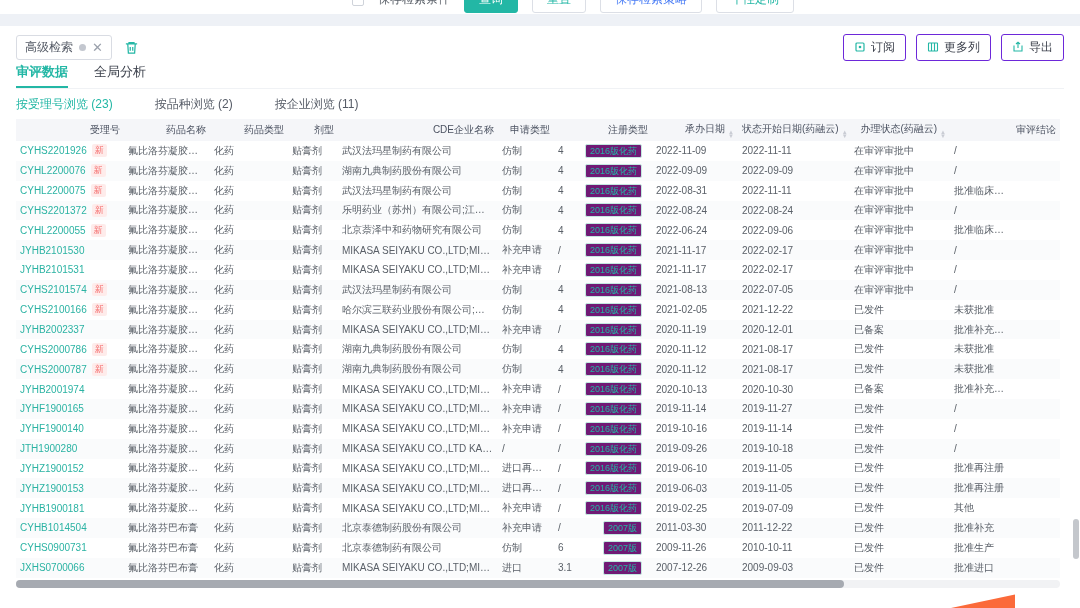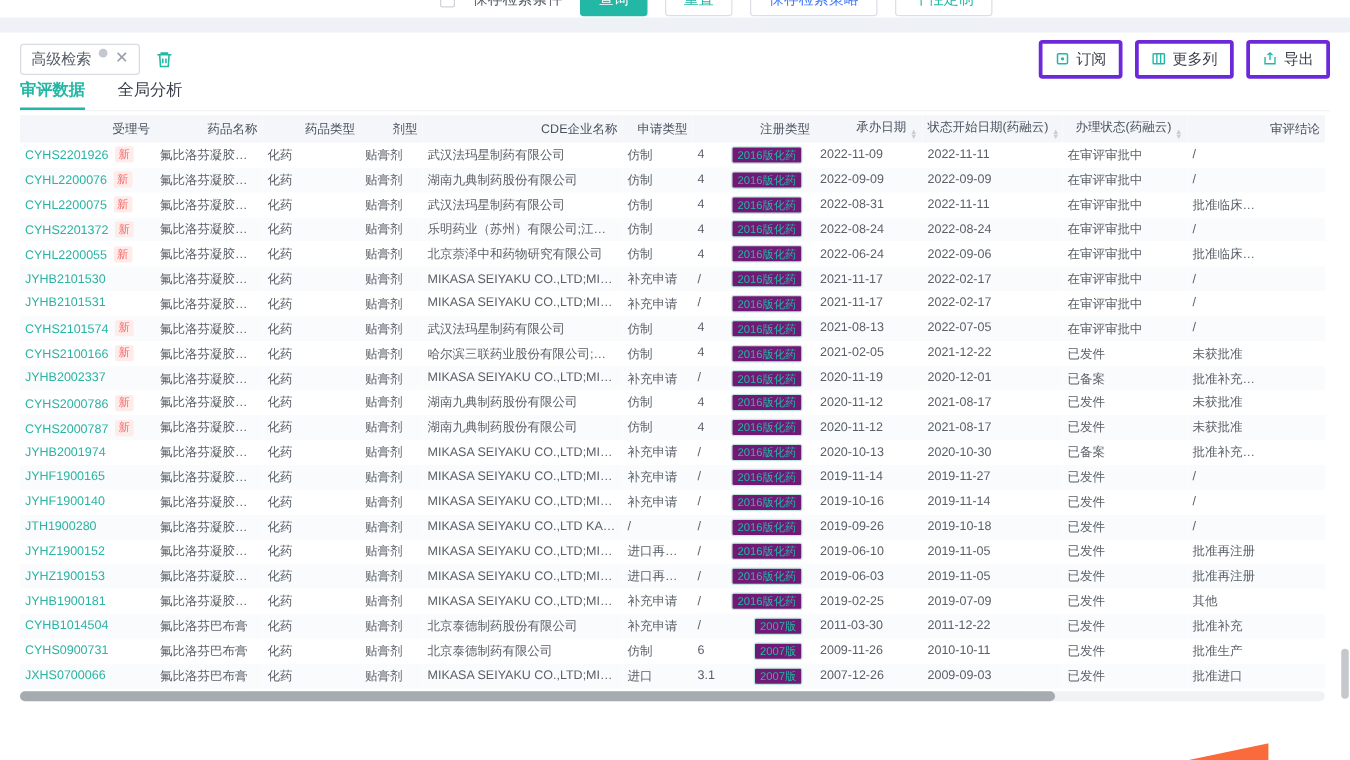--- a/index.html
+++ b/index.html
@@ -15,26 +15,26 @@
   .fbtn.primary { background:#23b7a5; border-color:#23b7a5; color:#fff; }
   .fbtn.blue { color:#4a7df5; }
 
   .gap-strip { height:12px; background:#eef1f6; }
 
   
   .card { background:#fff; height:582px; padding:0 16px; position:relative; }
 
   .toolbar-row { display:flex; justify-content:space-between; align-items:center; padding-top:9px; height:33px; }
   .toolbar-left { display:flex; align-items:center; gap:12px; }
-  .tag { display:inline-flex; align-items:flex-start; gap:6px; border:1px solid #d9dce3; border-radius:3px; padding:3px 8px; font-size:12px; color:#555b66; background:#fff; cursor:pointer; }
+  .tag { display:inline-flex; align-items:center; gap:6px; border:1px solid #d9dce3; border-radius:3px; padding:3px 8px; font-size:12px; color:#555b66; background:#fff; cursor:pointer; }
   .tag .dot { width:7px; height:7px; border-radius:50%; background:#c3c7cf; }
   .tag .close { color:#9aa0ab; font-size:13px; line-height:1; cursor:pointer; }
   .icon-btn { background:none; border:none; cursor:pointer; display:inline-flex; align-items:center; }
   .toolbar-right { display:flex; align-items:center; }
-  .tbtn { display:inline-flex; align-items:center; gap:5px; border:3px solid #6d28d9; background:#fff; border-radius:3px; padding:4px 10px; font-size:12px; color:#3a3f4a; margin-left:10px; cursor:pointer; white-space:nowrap; }
+  .tbtn { display:inline-flex; align-items:center; gap:5px; border:1px solid #6d28d9; background:#fff; border-radius:3px; padding:4px 10px; font-size:12px; color:#3a3f4a; margin-left:10px; cursor:pointer; white-space:nowrap; }
   .tbtn svg { flex:none; }
 
   .tabs { display:flex; gap:26px; margin-top:4px; height:26px; border-bottom:1px solid #f0f2f5; }
   .tab { font-size:13px; color:#3a3f4a; cursor:pointer; padding-bottom:5px; border-bottom:2px solid transparent; }
   .tab.active { color:#23b7a5; font-weight:bold; border-bottom-color:#23b7a5; }
 
   .subtabs { display:flex; gap:42px; margin-top:7px; height:20px; }
   .subtab { font-size:12px; color:#555b66; cursor:pointer; white-space:nowrap; }
   .subtab.active { color:#23b7a5; }
 
@@ -112,20 +112,25 @@
         <span>导出</span>
       </button>
     </div>
   </div>
 
   <div class="tabs">
     <span class="tab active">审评数据</span>
     <span class="tab">全局分析</span>
   </div>
 
+  <div class="subtabs">
+    <span class="subtab active">按受理号浏览 (23)</span>
+    <span class="subtab">按品种浏览 (2)</span>
+    <span class="subtab">按企业浏览 (11)</span>
+  </div>
 
   <table id="review-table">
     <colgroup>
         <col style="width: 108px;">
         <col style="width: 86px;">
         <col style="width: 78px;">
         <col style="width: 50px;">
         <col style="width: 160px;">
         <col style="width: 56px;">
         <col style="width: 98px;">

